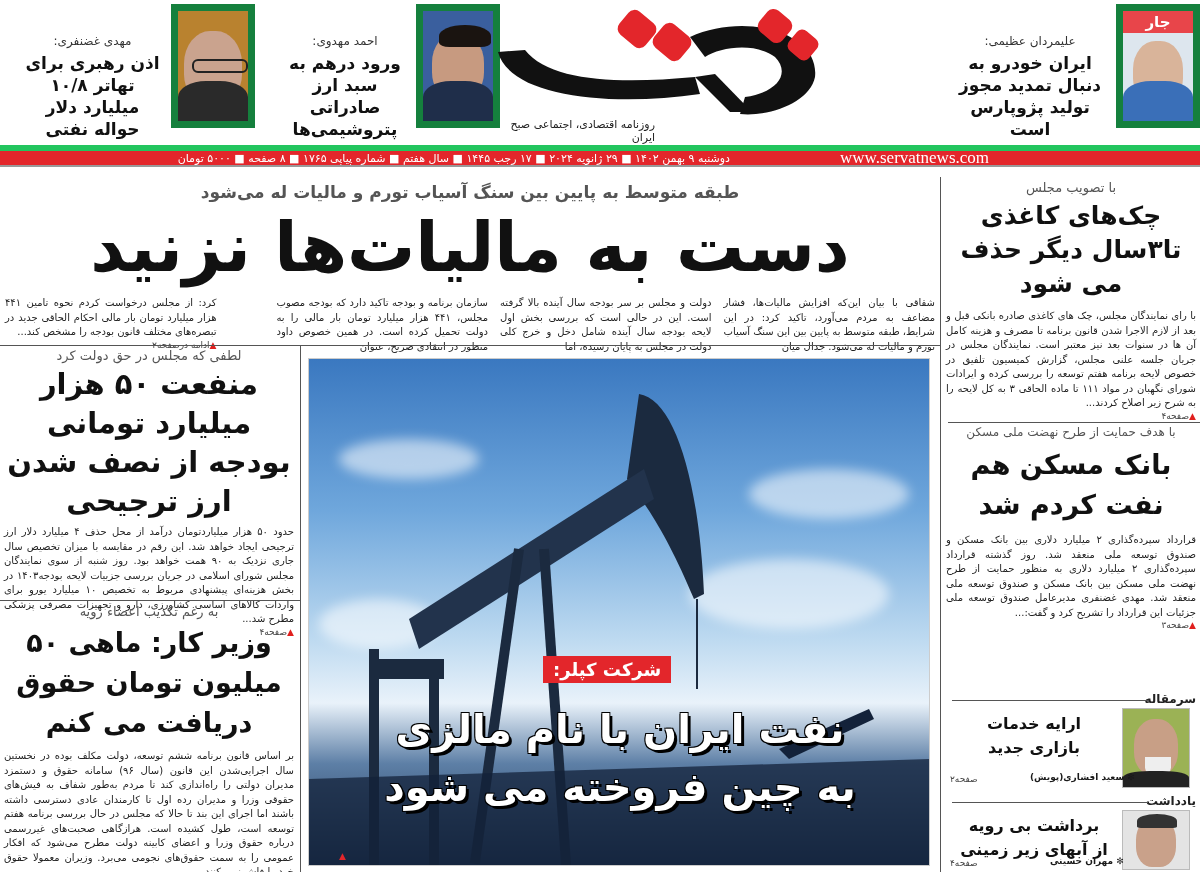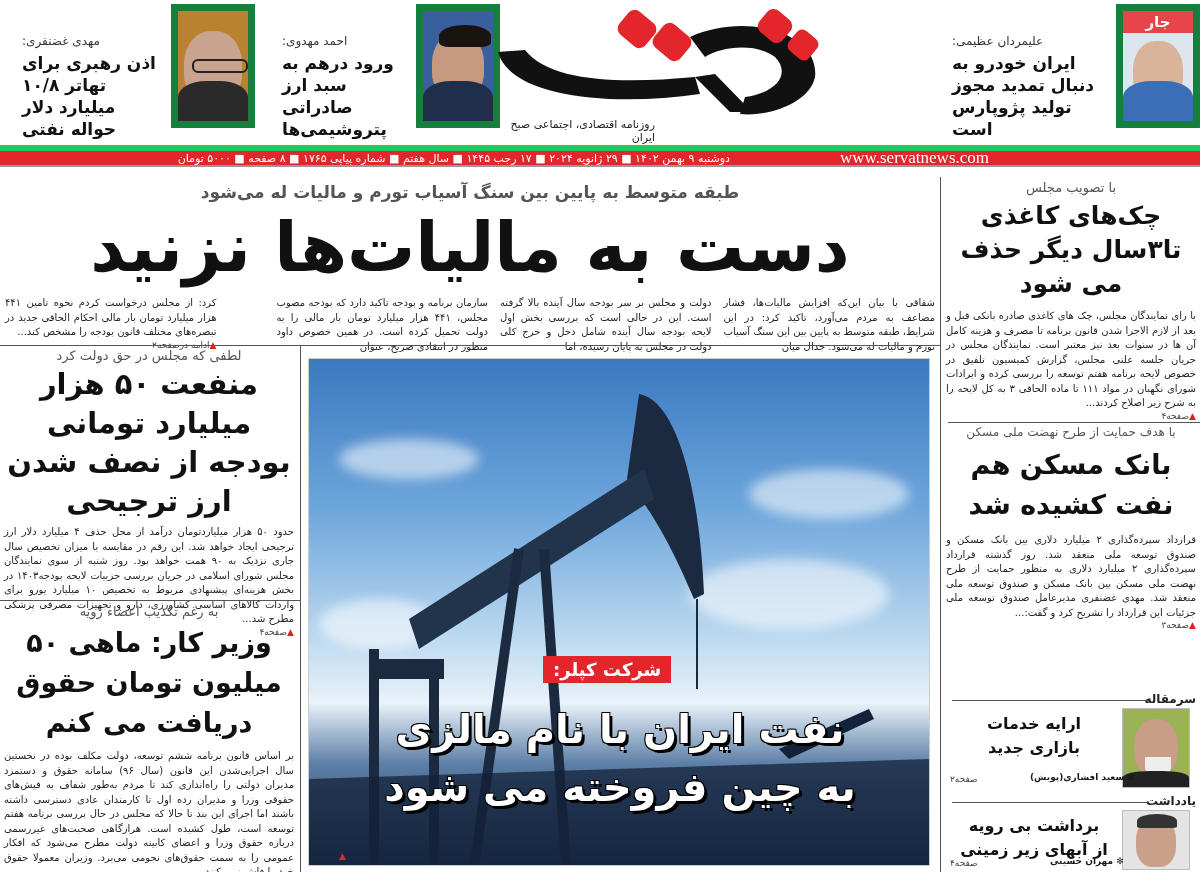--- a/index.html
+++ b/index.html
@@ -3,21 +3,21 @@
 <meta charset="utf-8">
 <style>
   * { box-sizing: border-box; margin: 0; padding: 0; }
   html, body { width: 1200px; height: 872px; overflow: hidden; background: #fff; }
   body { font-family: "DejaVu Sans", sans-serif; color: #1a1a1a; position: relative; direction: rtl; }
   .abs { position: absolute; }
 
   
   .teaser { position: absolute; top: 4px; height: 128px; display: flex; flex-direction: row; direction: rtl; }
   .teaser .photo { width: 84px; height: 124px; border: 7px solid #15803d; overflow: hidden; position: relative; flex: none; }
-  .teaser .txt { padding: 30px 8px 0 6px; text-align: left; }
+  .teaser .txt { padding: 30px 8px 0 6px; text-align: center; }
   .teaser .who { font-size: 12px; color: #333; margin-bottom: 4px; }
   .teaser .ttl { font-size: 17px; font-weight: bold; line-height: 22px; color: #111; }
   .teaser .pg { font-size: 9px; color: #555; margin-top: 4px; }
   .tri { color: #e0201e; font-size: 9px; }
 
   .face { position: absolute; left: 50%; transform: translateX(-50%); border-radius: 45% 45% 40% 40%; }
   .body-shape { position: absolute; bottom: 0; left: 0; right: 0; height: 40px; border-radius: 40% 40% 0 0; }
 
   
   .logo { position: absolute; left: 490px; top: 2px; width: 330px; height: 115px; }
@@ -169,21 +169,21 @@
   </div>
   <p class="bodytext" style="margin-top:8px;">با رای نمایندگان مجلس، چک های کاغذی صادره بانکی قبل و بعد از لازم الاجرا شدن قانون برنامه تا مصرف و هزینه کامل آن ها در سنوات بعد نیز معتبر است. نمایندگان مجلس در جریان جلسه علنی مجلس، گزارش کمیسیون تلفیق در خصوص لایحه برنامه هفتم توسعه را بررسی کرده و ایرادات شورای نگهبان در مواد ۱۱۱ تا ماده الحاقی ۳ به کل لایحه را به شرح زیر اصلاح کردند...</p>
   <div class="pgref"><span class="tri">▲</span><span>صفحه۴</span></div>
 </div>
 <div class="hline" style="left:948px;top:422px;width:252px;"></div>
 
 <div class="abs" style="left:946px;top:425px;width:250px;">
   <div class="kicker-gray" style="font-size:12px;">با هدف حمایت از طرح نهضت ملی مسکن</div>
   <div class="head-black" style="font-size:27px;line-height:40px;margin-top:6px;">
     <div>بانک مسکن هم</div>
-    <div>نفت کشیده شد</div>
+    <div>نفت کردم شد</div>
   </div>
   <p class="bodytext" style="margin-top:8px;">قرارداد سپرده‌گذاری ۲ میلیارد دلاری بین بانک مسکن و صندوق توسعه ملی منعقد شد. روز گذشته قرارداد سپرده‌گذاری ۲ میلیارد دلاری به منظور حمایت از طرح نهضت ملی مسکن بین بانک مسکن و صندوق توسعه ملی منعقد شد. مهدی غضنفری مدیرعامل صندوق توسعه ملی جزئیات این قرارداد را تشریح کرد و گفت:...</p>
   <div class="pgref"><span class="tri">▲</span><span>صفحه۳</span></div>
 </div>
 
 <div class="abs section-lbl" style="right:4px;top:692px;">سرمقاله</div>
 <div class="hline" style="left:952px;top:700px;width:196px;"></div>
 <div class="opinion-photo" style="left:1122px;top:708px;background:#9bb255;">
   <div class="face" style="top:10px;width:44px;height:56px;background:#c89f86;"></div>
   <div style="position:absolute;top:48px;left:22px;width:26px;height:18px;background:#eee;border-radius:0 0 40% 40%;"></div>

